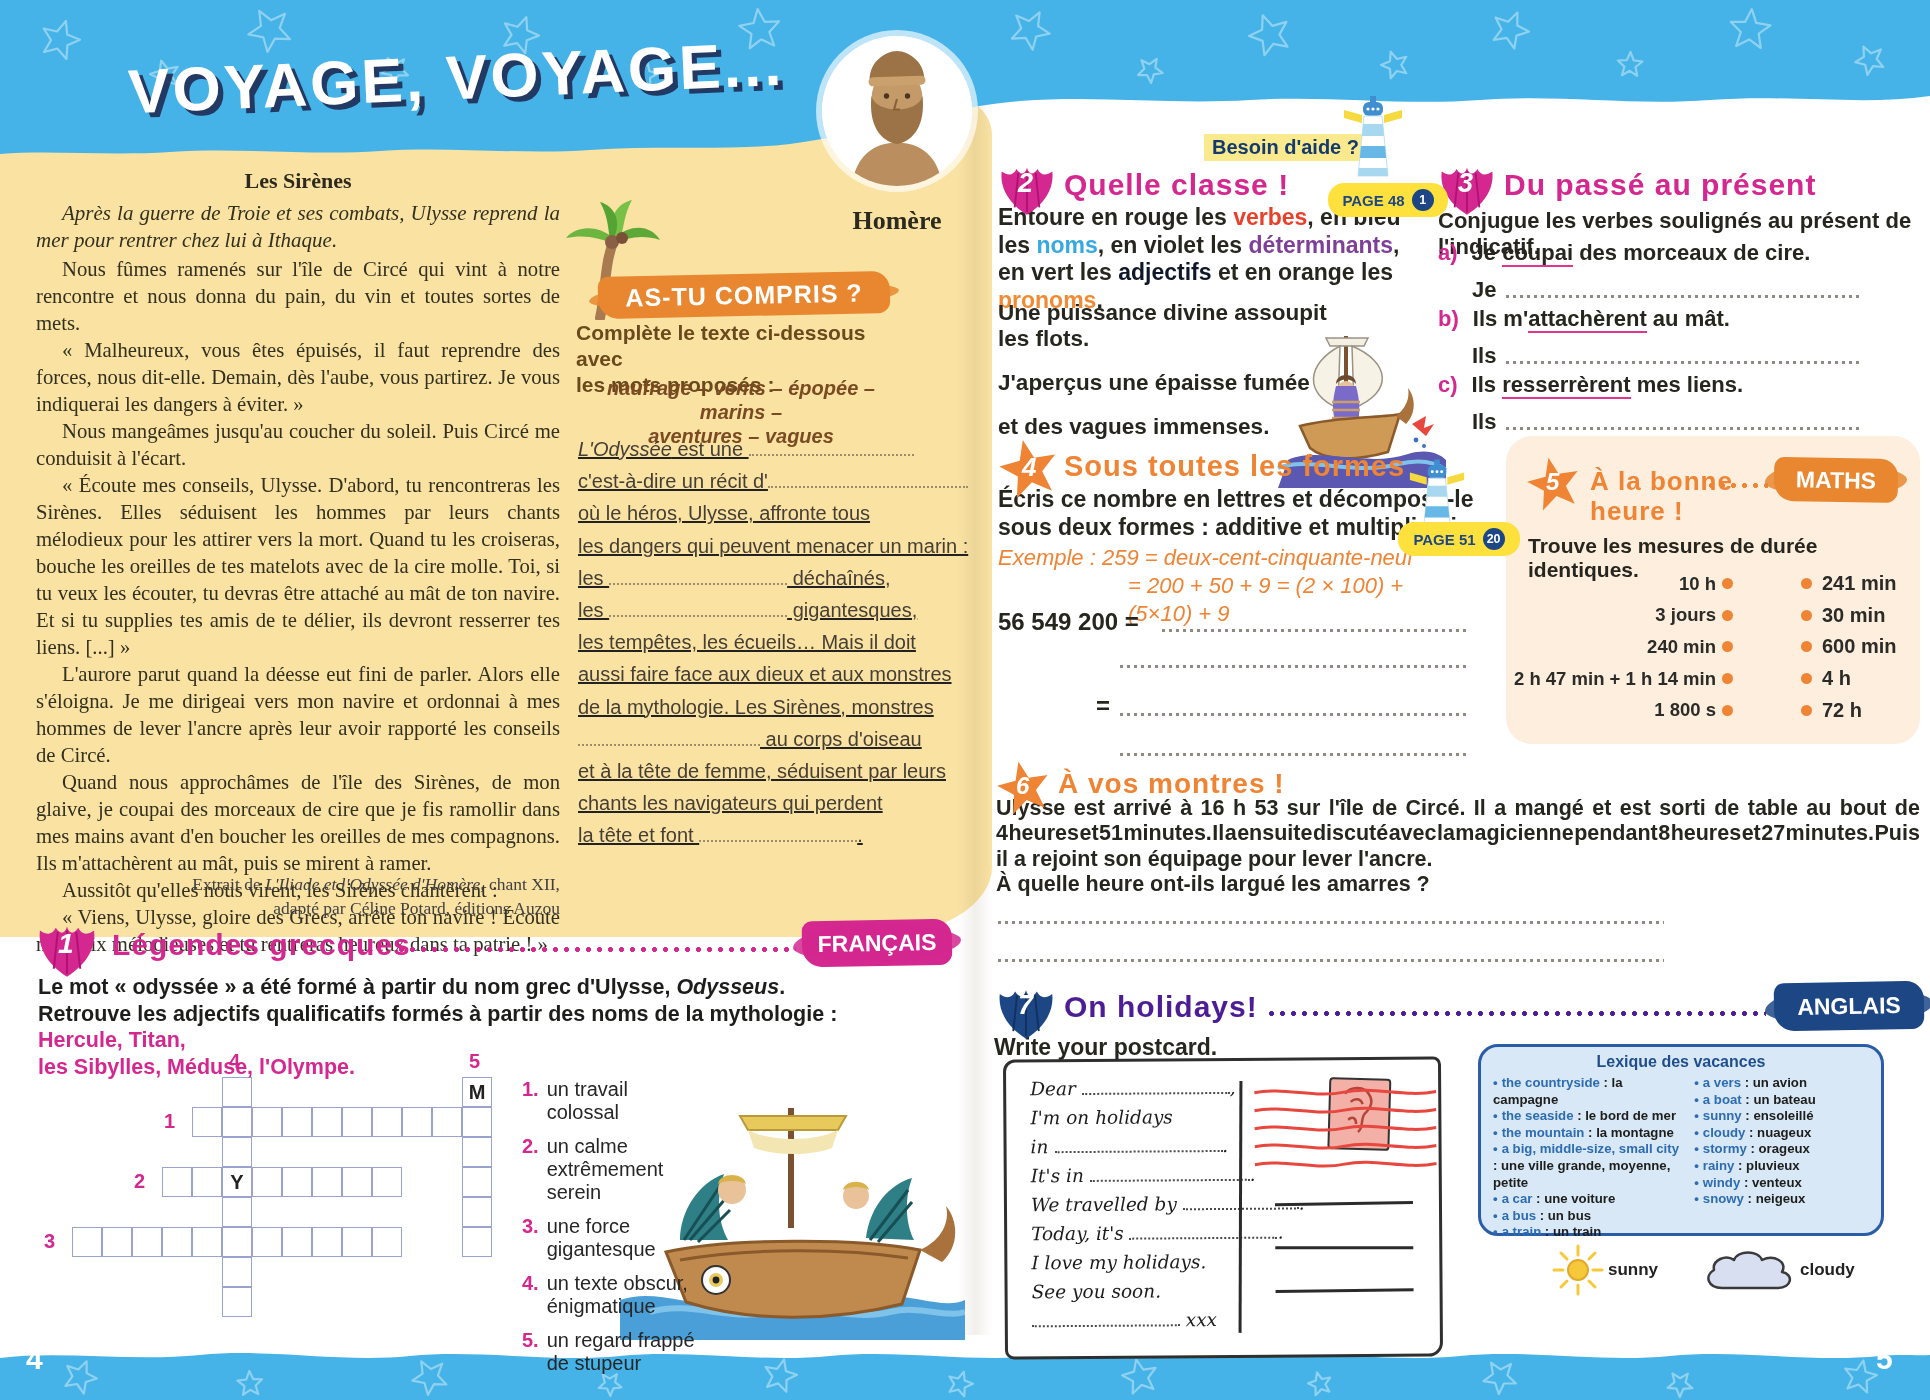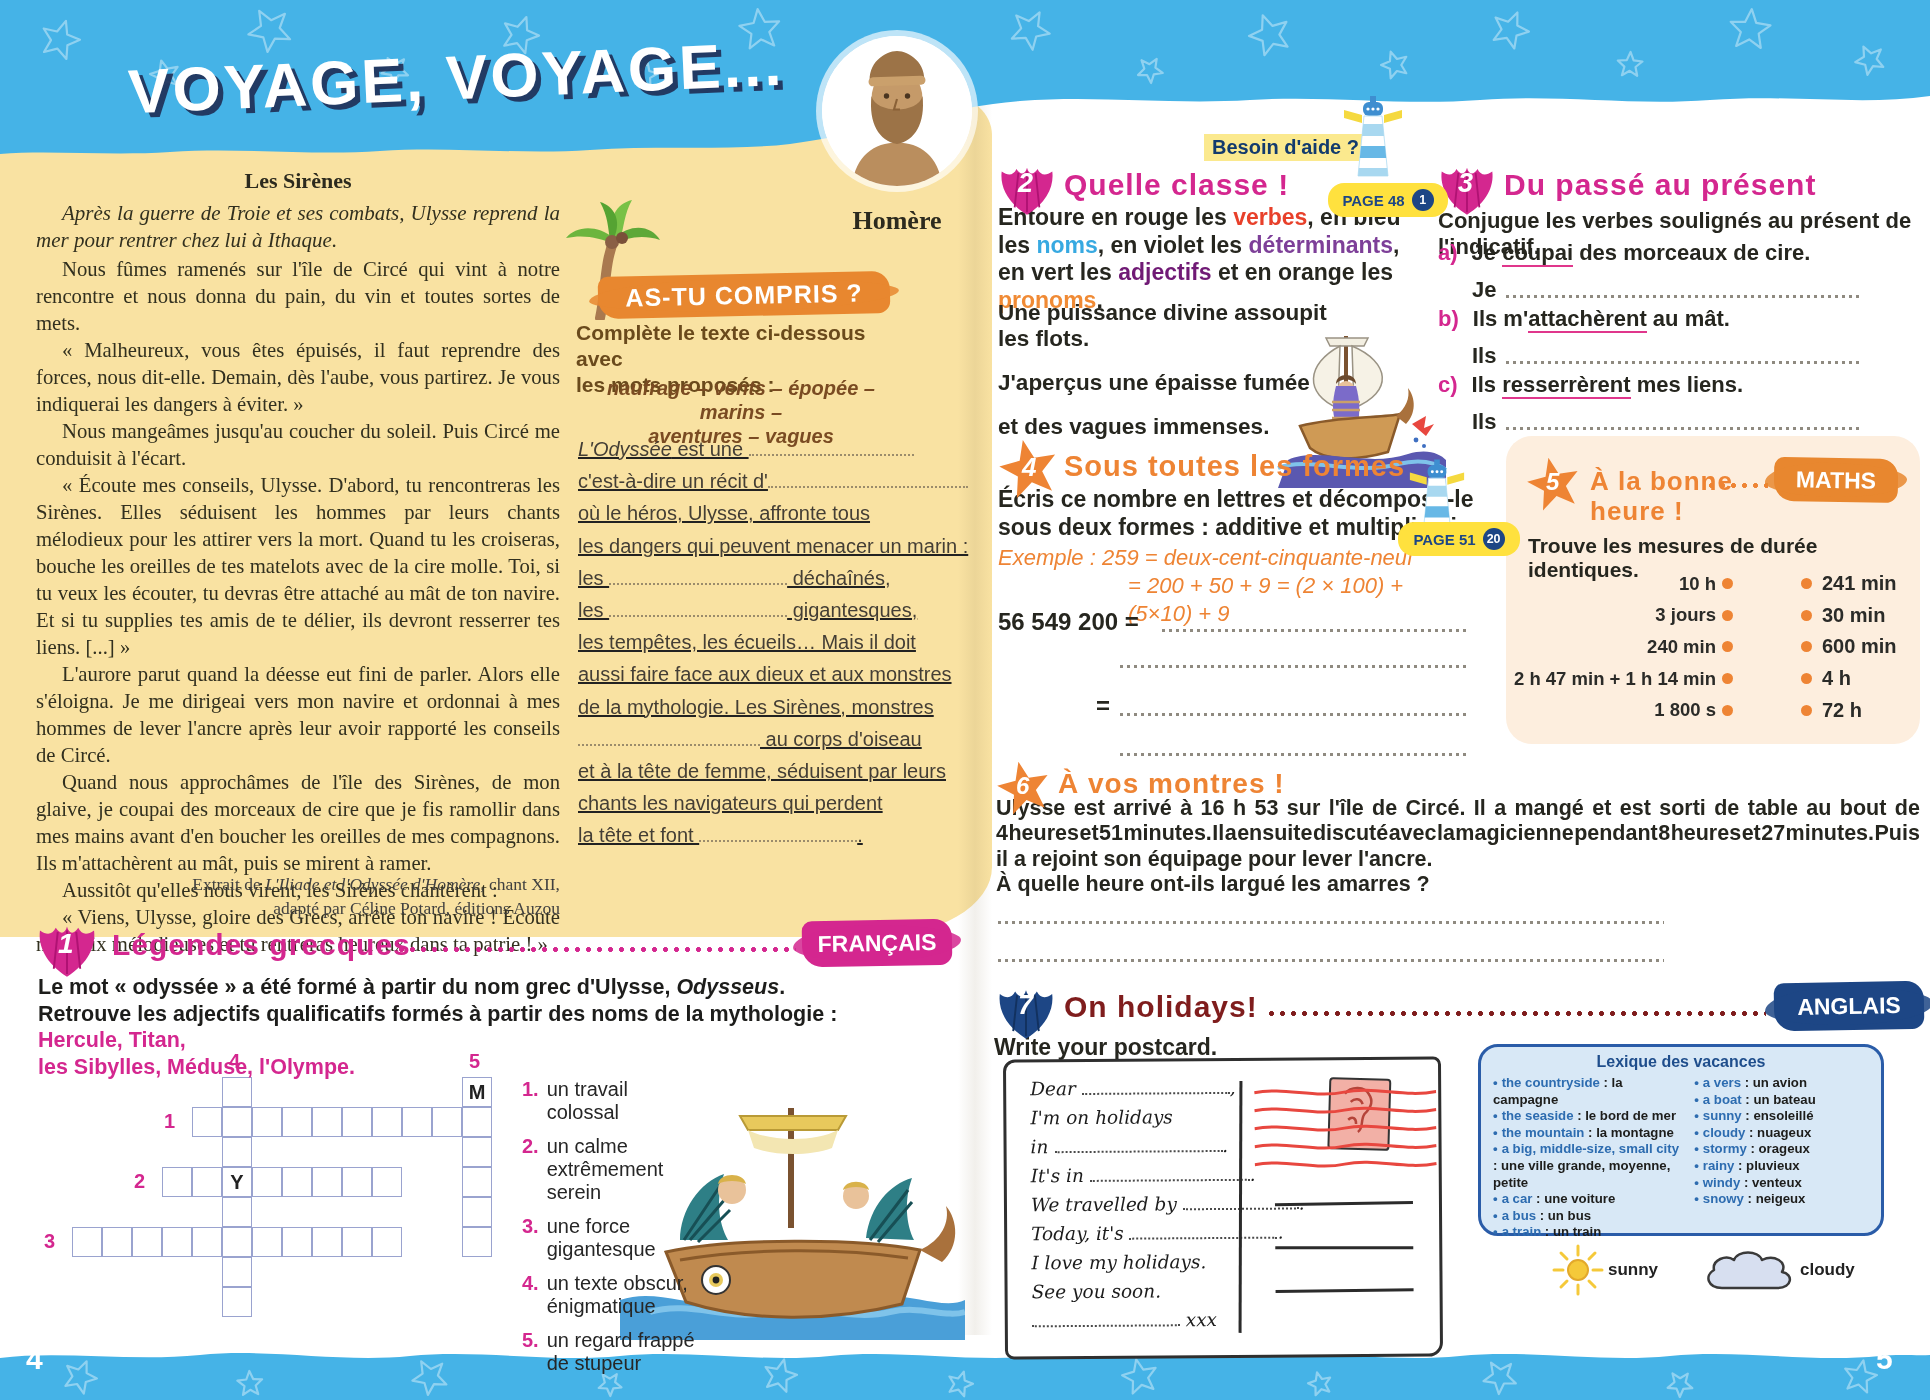--- a/index.html
+++ b/index.html
@@ -41,21 +41,21 @@
               letter-spacing:1px;transform:rotate(-1.2deg);}
   #comp-instr{position:absolute;left:576px;top:320px;width:330px;font-weight:700;font-size:21px;
               line-height:26px;color:#6a4a1c;z-index:3;}
   #comp-bank{position:absolute;left:576px;top:376px;width:330px;text-align:center;font-weight:700;
              font-style:italic;font-size:20px;line-height:24px;color:#7a4b22;z-index:3;}
   #fill-lines{position:absolute;left:578px;top:438px;width:345px;z-index:3;text-decoration:underline;}
   .fill-line{height:32.2px;font-size:20px;color:#443e35;white-space:nowrap;}
   .blank{display:inline-block;border-bottom:2px dotted #9b8c6c;height:14px;vertical-align:baseline;}
   
   .ex-title{position:absolute;font-weight:900;letter-spacing:1px;z-index:4;}
-  .pinkc{color:#d4278f;} .orangec{color:#ee8434;} .navyc{color:#7f1d1d;}
+  .pinkc{color:#d4278f;} .orangec{color:#ee8434;} .navyc{color:#4c1d95;}
   .shell-ic,.star-ic{position:absolute;z-index:4;}
   .icon-num{position:absolute;color:#fff;font-weight:900;font-style:italic;z-index:5;}
   .leader{position:absolute;height:7px;background-image:radial-gradient(circle,currentColor 2.2px,transparent 2.8px);
           background-size:11px 7px;background-repeat:repeat-x;z-index:3;}
   
   #ex1-badge{left:802px;top:920px;width:150px;height:46px;background:#d4278f;font-size:23px;transform:rotate(-1deg);}
   #ex1-intro{position:absolute;left:38px;top:974px;width:880px;font-weight:700;font-size:21.5px;line-height:26.5px;color:#1d1d1b;z-index:3;}
   #clues{position:absolute;left:522px;top:1078px;width:175px;z-index:3;}
   .clue{display:flex;font-size:20px;line-height:23px;color:#262626;font-weight:500;margin-bottom:11px;}
   .clue .cnum{color:#d4278f;font-weight:800;margin-right:8px;}
@@ -384,21 +384,21 @@
 
   <svg class="shell-ic" style="left:996px;top:158px" width="62" height="58" viewBox="0 0 100 94">
     <path d="M50,92 C18,72 6,46 9,22 C20,30 28,28 33,18 C39,28 47,28 50,16 C53,28 61,28 67,18 C72,28 80,30 91,22 C94,46 82,72 50,92 Z" fill="#d4278f"></path>
     <path d="M50,88 L50,22 M30,80 L36,24 M70,80 L64,24" stroke="#b01273" stroke-width="3" fill="none"></path>
   </svg>
   <div class="icon-num" style="left:1018px;top:168px;font-size:27px">2</div>
   <div class="ex-title pinkc" style="left:1064px;top:168px;font-size:30px">Quelle classe !</div>
   <div id="ex2-lines">
       <div><span>Entoure en rouge les </span><span style="color: rgb(232, 64, 42); font-weight: 800;">verbes</span><span>, en bleu</span></div>
       <div><span>les </span><span style="color: rgb(55, 169, 225); font-weight: 800;">noms</span><span>, en violet les </span><span style="color: rgb(125, 63, 152); font-weight: 800;">déterminants</span><span>,</span></div>
-      <div><span>en vert les </span><span style="color: #701a75; font-weight: 800;">adjectifs</span><span> et en orange les </span><span style="color: rgb(240, 138, 52); font-weight: 800;">pronoms</span><span>.</span></div>
+      <div><span>en vert les </span><span style="color: #0f172a; font-weight: 800;">adjectifs</span><span> et en orange les </span><span style="color: rgb(240, 138, 52); font-weight: 800;">pronoms</span><span>.</span></div>
     </div>
   <div id="ex2-sentences">
       <div class="sentence">Une puissance divine assoupit les flots.</div>
       <div class="sentence">J'aperçus une épaisse fumée</div>
       <div class="sentence">et des vagues immenses.</div>
     </div>
 
   <svg class="abs" style="left:1248px;top:328px;z-index:3" width="200" height="160" viewBox="0 0 200 160">
     <rect x="96" y="8" width="4" height="86" fill="#7a5230"></rect>
     <path d="M78,10 H120 L116,18 H82 Z" fill="#f3efe2" stroke="#9a9384" stroke-width="1.5"></path>

